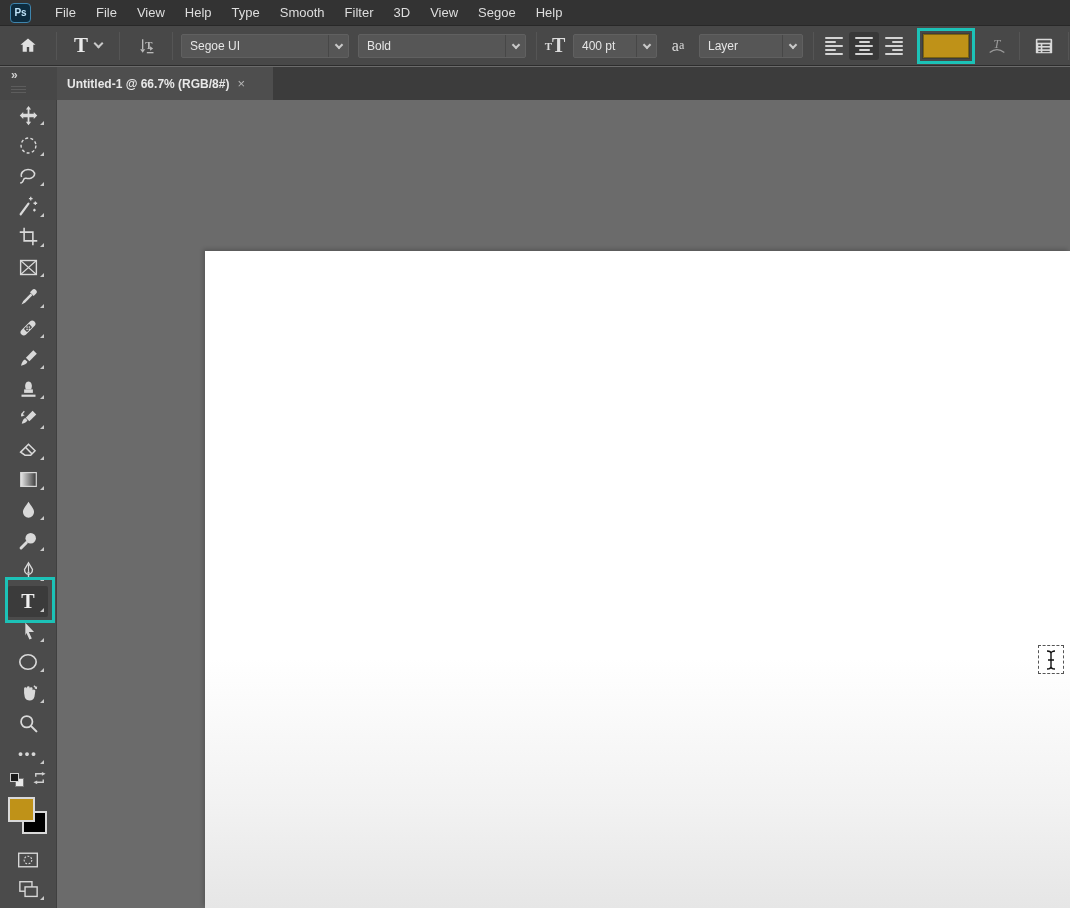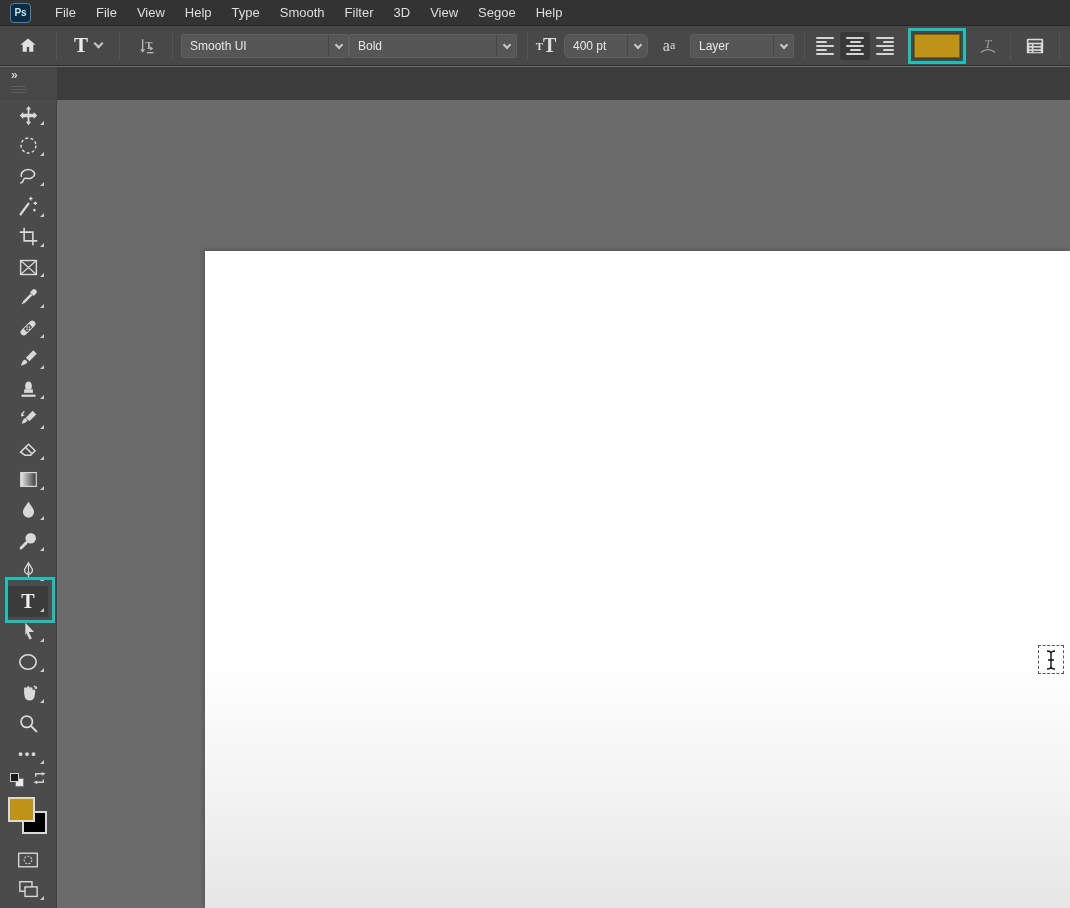--- a/index.html
+++ b/index.html
@@ -182,40 +182,40 @@
           <path d="M5 16l3 4 3-4z" fill="#b9b9b9"></path>
           <text x="11" y="15" font-size="13" font-weight="bold" font-family="serif" fill="#b9b9b9">T</text>
           <path d="M13 20h8" stroke="#b9b9b9" stroke-width="1.6"></path>
           <path d="M21 17v6l4-3z" fill="#b9b9b9" transform="translate(-2 -3) scale(0.9)"></path>
         </svg>
       </span>
     </div>
     <div class="ob-divider"></div>
 
     <div class="select-field" style="width:168px; margin-left:8px;">
-      <span class="val">Smooth UI</span>
+      <span class="val">Segoe UI</span>
       <span class="arrow-box">
           <span class="chev"></span>
         </span>
     </div>
 
-    <div class="select-field" style="width:168px; ">
+    <div class="select-field" style="width:168px; margin-left:9px;">
       <span class="val">Bold</span>
       <span class="arrow-box">
           <span class="chev"></span>
         </span>
     </div>
 
     <div class="ob-divider" style="margin-left:10px;"></div>
 
     <div class="ob-btn size-icon" style="width:36px;">
       <span class="small-t">T</span>
         <span class="big-t">T</span>
     </div>
-    <div class="select-field" style="width:84px;border-radius:6px;">
+    <div class="select-field" style="width:84px;">
       <span class="val">400 pt</span>
       <span class="arrow-box">
           <span class="chev"></span>
         </span>
     </div>
 
     <div class="ob-btn aa-icon" style="width:42px;">
       <span class="a1">a</span>
         <span class="a2">a</span>
     </div>
@@ -289,20 +289,24 @@
 
   <div class="tab-row">
     <div class="tools-header">
       <span class="collapse-chevrons">»</span>
       <span class="grip">
           <span></span>
           <span></span>
           <span></span>
         </span>
     </div>
+    <div class="doc-tab">
+      <span class="title">Untitled-1 @ 66.7% (RGB/8#)</span>
+      <span class="close">×</span>
+    </div>
   </div>
 
   <div class="workspace">
     <div class="canvas"></div>
     <div class="text-cursor">
       <svg width="14" height="22" viewBox="0 0 14 22">
         <path d="M3 2c2.5 0 4 1.2 4 2.5C7 3.2 8.5 2 11 2 M7 4.5v13 M3 20c2.5 0 4-1.2 4-2.5 0 1.3 1.5 2.5 4 2.5 M4 11h6" stroke="#111" stroke-width="1.4" fill="none"></path>
       </svg>
     </div>
   </div>

